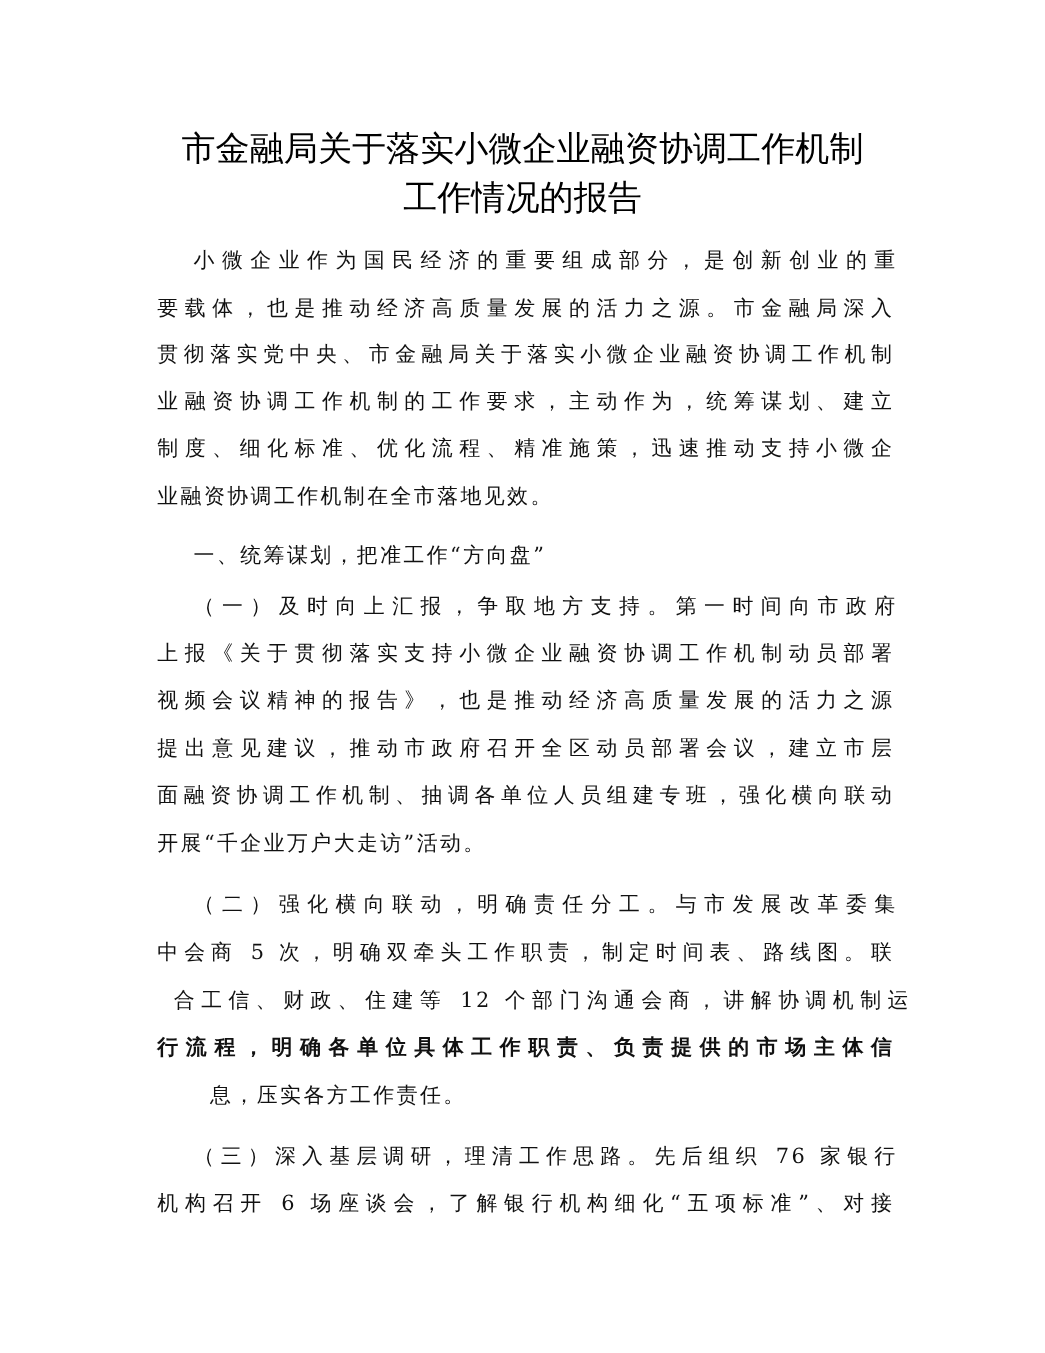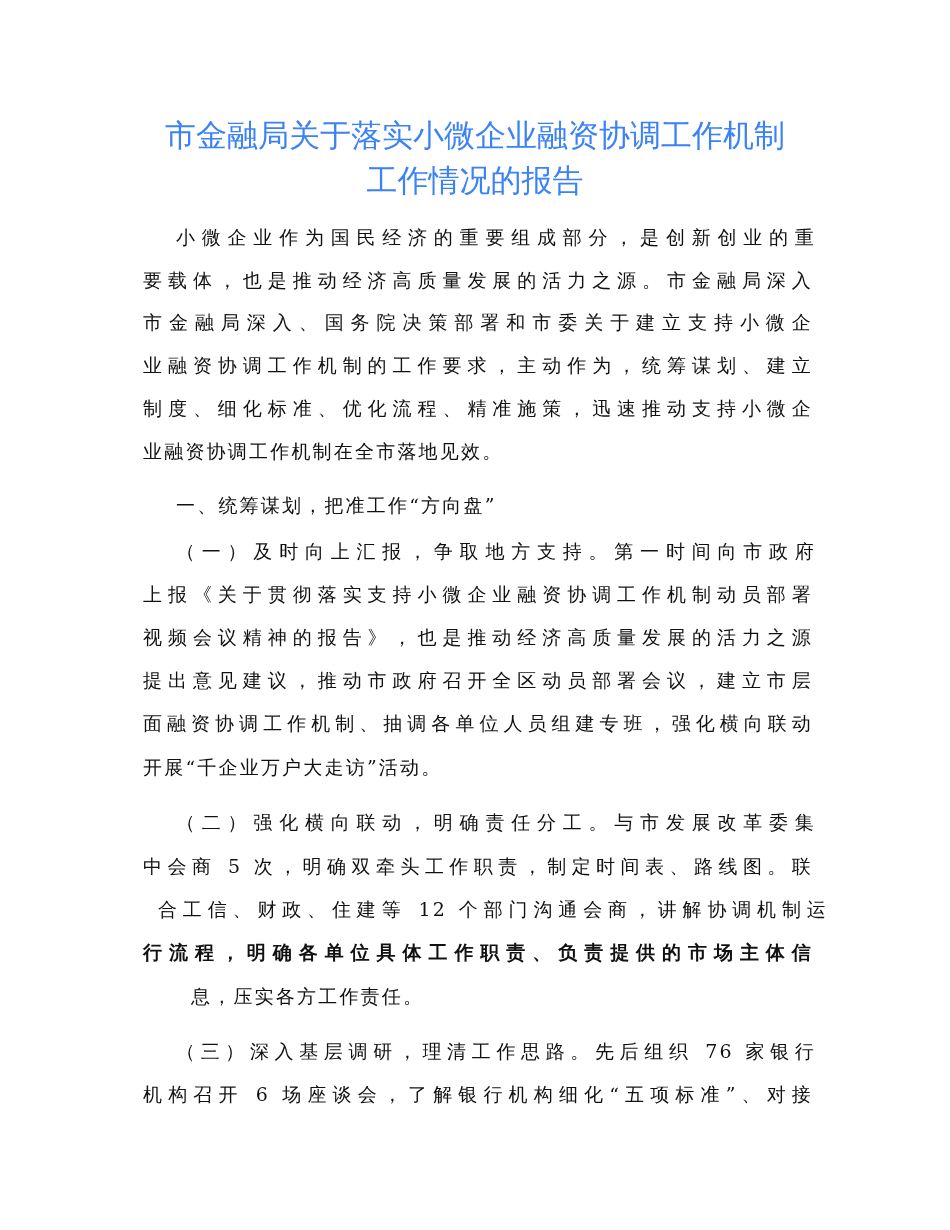--- a/index.html
+++ b/index.html
@@ -22,21 +22,21 @@
       background: #ffffff;
     }
     .title-line {
       position: absolute;
       left: 0;
       width: 950px;
       text-align: center;
       font-family: "DejaVu Sans", "Liberation Sans", sans-serif;
       font-size: 31px;
       line-height: 40px;
-      color: #3b82f6;
+      color: #000000;
       white-space: nowrap;
     }
     .line {
       position: absolute;
       left: 143px;
       width: 670px;
       font-size: 19px;
       line-height: 30px;
       letter-spacing: 2.2px;
       white-space: nowrap;
@@ -53,21 +53,21 @@
 <body>
 
 <div class="page">
 
   <div class="title-line" style="top:115px;">市金融局关于落实小微企业融资协调工作机制</div>
   <div class="title-line" style="top:160px;">工作情况的报告</div>
 
   <div>
     <div class="line indent just" style="top:222px;">小微企业作为国民经济的重要组成部分，是创新创业的重</div>
     <div class="line just" style="top:265px;">要载体，也是推动经济高质量发展的活力之源。市金融局深入</div>
-    <div class="line just" style="top:307px;">市金融局深入、国务院决策部署和市委关于建立支持小微企</div>
+    <div class="line just" style="top:307px;">贯彻落实党中央、市金融局关于落实小微企业融资协调工作机制</div>
     <div class="line just" style="top:350px;">业融资协调工作机制的工作要求，主动作为，统筹谋划、建立</div>
     <div class="line just" style="top:393px;">制度、细化标准、优化流程、精准施策，迅速推动支持小微企</div>
     <div class="line" style="top:436px;">业融资协调工作机制在全市落地见效。</div>
   </div>
 
   <div class="line indent" style="top:490px;">一、统筹谋划，把准工作“方向盘”</div>
 
   <div>
     <div class="line indent just" style="top:536px;">（一）及时向上汇报，争取地方支持。第一时间向市政府</div>
     <div class="line just" style="top:579px;">上报《关于贯彻落实支持小微企业融资协调工作机制动员部署</div>

